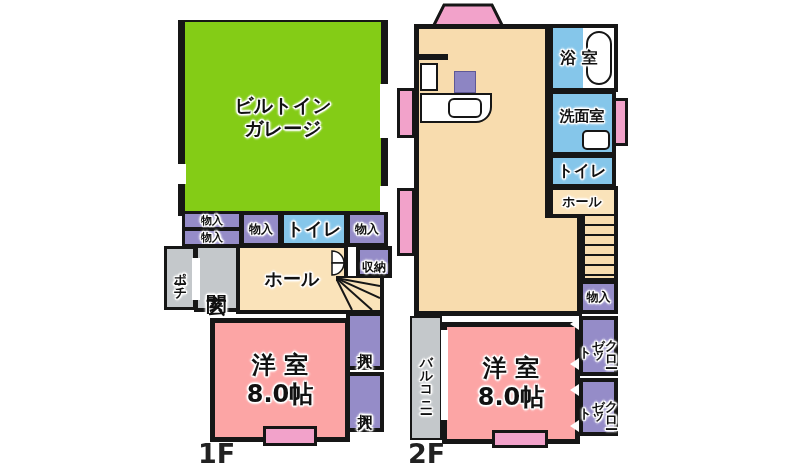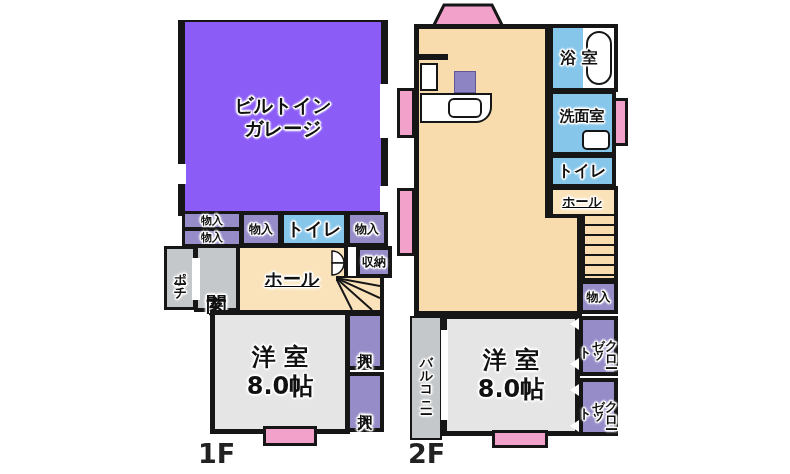--- a/index.html
+++ b/index.html
@@ -8,26 +8,26 @@
     font-family:"DejaVu Sans",sans-serif;
   }
   .abs{position:absolute;box-sizing:border-box;}
   .room{position:absolute;box-sizing:border-box;border:4px solid #161616;
         display:flex;align-items:center;justify-content:center;}
   .lbl{color:#111;font-weight:bold;text-align:center;white-space:pre-line;line-height:1.2;
        text-shadow:-1px -1px 0 #fff,1px -1px 0 #fff,-1px 1px 0 #fff,1px 1px 0 #fff,
                    0 2px 2px #fff,0 -2px 2px #fff,2px 0 2px #fff,-2px 0 2px #fff;}
   .vert{writing-mode:vertical-rl;}
   
-  .c-garage{background:#8b5cf6;}
+  .c-garage{background:#84cc16;}
   .c-store{background:#958cc8;}
   .c-water{background:#85c6ea;}
-  .c-hall{background:#fae3ba;text-decoration:underline;}
+  .c-hall{background:#fae3ba;}
   .c-ldk{background:#f8dcae;}
-  .c-room{background:#e5e5e5;}
+  .c-room{background:#fca5a5;margin-top:8px;}
   .c-gray{background:#c4c8cb;}
   .wallgap{position:absolute;background:#ffffff;z-index:6;}
   .window{position:absolute;box-sizing:border-box;border:3px solid #161616;background:#f2a2ca;z-index:2;}
   .tri{position:absolute;width:0;height:0;border-top:6px solid transparent;
        border-bottom:6px solid transparent;border-right:9px solid #ffffff;z-index:7;}
   .stairs2f{background:
      repeating-linear-gradient(to bottom,#f8dcae 0 8px,#161616 8px 10px);}
   .floorlabel{position:absolute;font-size:27px;font-weight:800;color:#222;}
   .fixture{position:absolute;box-sizing:border-box;background:#fff;border:2px solid #161616;}
 </style>
@@ -63,21 +63,21 @@
   <div class="room c-gray" style="left:164px;top:246px;width:32px;height:64px;border-width:3px;">
     <span class="lbl vert" style="font-size:13px;">ポーチ</span>
   </div>
   <div class="room c-gray" style="left:194px;top:244px;width:46px;height:68px;">
     <span class="lbl vert" style="font-size:20px;">玄関</span>
   </div>
   <div class="wallgap" style="left:192px;top:258px;width:8px;height:42px;"></div>
   <div class="room c-hall" style="left:236px;top:244px;width:112px;height:70px;">
     <span class="lbl" style="font-size:18px;">ホール</span>
   </div>
-  <div class="room c-store" style="left:356px;top:246px;width:36px;height:32px;">
+  <div class="room c-store" style="left:356px;top:246px;width:36px;height:32px;align-items:flex-end;">
     <span class="lbl" style="font-size:12px;">収納</span>
   </div>
 
   <div class="abs c-hall" style="left:336px;top:276px;width:48px;height:38px;border:4px solid #161616;border-left:none;border-top:2px solid #161616;">
     <svg width="44" height="32" viewBox="0 0 44 32" style="display:block">
       <line x1="0" y1="0" x2="44" y2="8" stroke="#161616" stroke-width="2"></line>
       <line x1="0" y1="0" x2="44" y2="20" stroke="#161616" stroke-width="2"></line>
       <line x1="0" y1="0" x2="36" y2="32" stroke="#161616" stroke-width="2"></line>
       <line x1="0" y1="0" x2="16" y2="32" stroke="#161616" stroke-width="2"></line>
     </svg>

